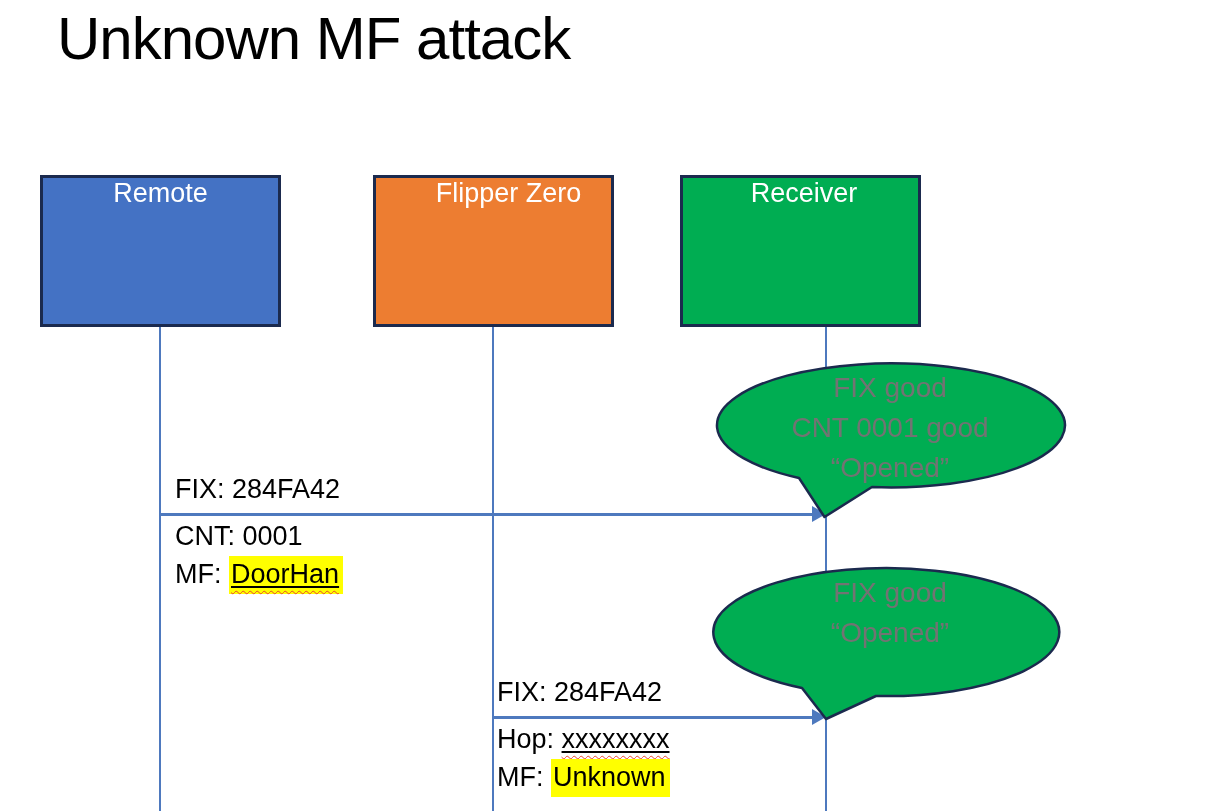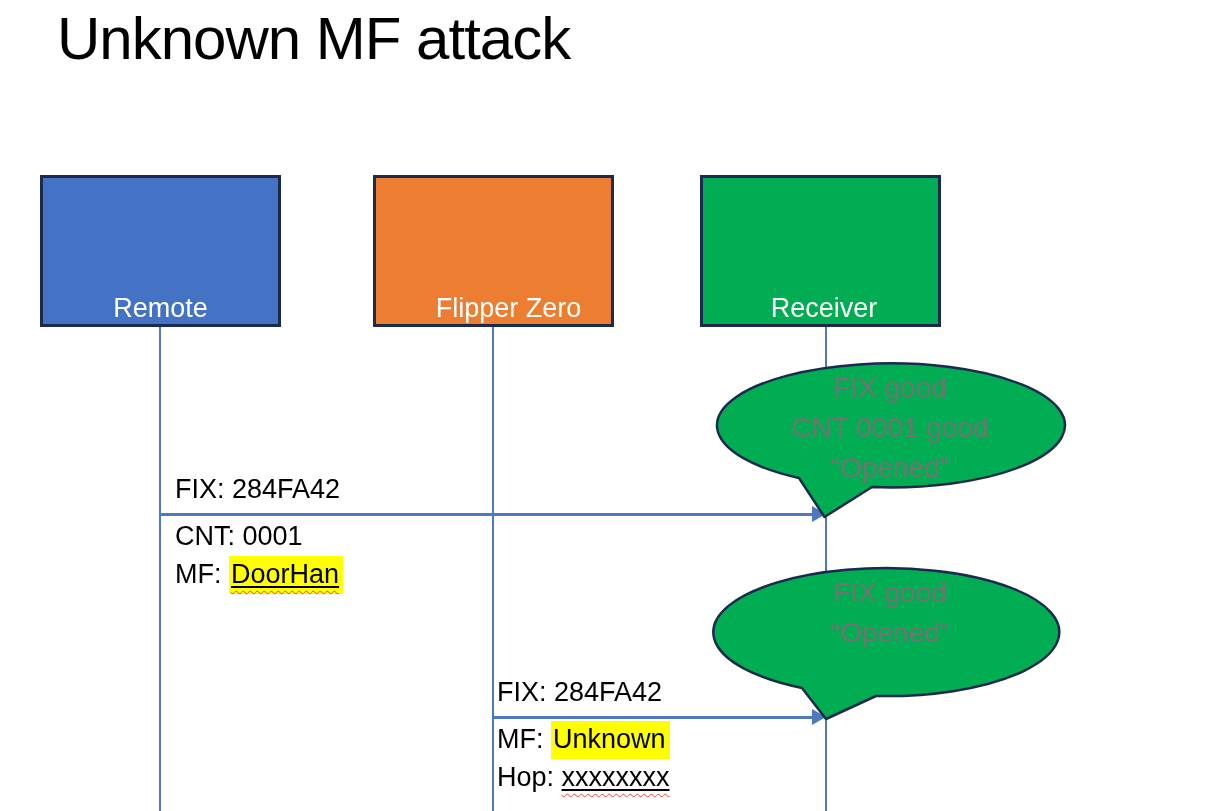--- a/index.html
+++ b/index.html
@@ -12,26 +12,26 @@
   .slide-title {
     position: absolute; left: 57px; top: 4px; width: 1100px;
     font-size: 60px; font-weight: 300; letter-spacing: -1px; color: #000000;
     font-family: "Liberation Sans", sans-serif; white-space: nowrap;
   }
 
   
   .actor-box {
     position: absolute; top: 175px; width: 241px; height: 152px;
     border: 3px solid #1B2A4E; box-sizing: border-box;
-    display: flex; align-items: flex-end; justify-content: center;
+    display: flex; align-items: flex-start; justify-content: center;
     color: #ffffff; font-size: 27px;
   }
   .actor-remote   { left: 40px;  background: #4472C4; }
   .actor-flipper  { left: 373px; background: #ED7D31; padding-left: 30px; }
-  .actor-receiver { left: 700px; background: #00AD52; padding-left: 7px; }
+  .actor-receiver { left: 680px; background: #00AD52; padding-left: 7px; }
 
   
   .lifeline {
     position: absolute; top: 327px; height: 484px; width: 2px;
     background: #4E79BE; z-index: 1;
   }
   .lifeline-remote   { left: 159px; }
   .lifeline-flipper  { left: 492px; }
   .lifeline-receiver { left: 825px; }
 
@@ -126,18 +126,18 @@
   <div>
     <span>MF: </span><span class="hl wavy"><span class="ul">DoorHan</span></span>
   </div>
 </div>
 
 <div class="msg-label m2-above">
   <span>FIX: 284FA42</span>
 </div>
 <div class="msg-label m2-below">
   <div>
-    <span>MF: </span><span class="hl"><span>Unknown</span></span>
+    <span>Hop: </span><span class="wavy"><span class="ul">xxxxxxxx</span></span>
   </div>
   <div>
-    <span>Hop: </span><span class="wavy"><span class="ul">xxxxxxxx</span></span>
+    <span>MF: </span><span class="hl"><span>Unknown</span></span>
   </div>
 </div>
 
 </body></html>

